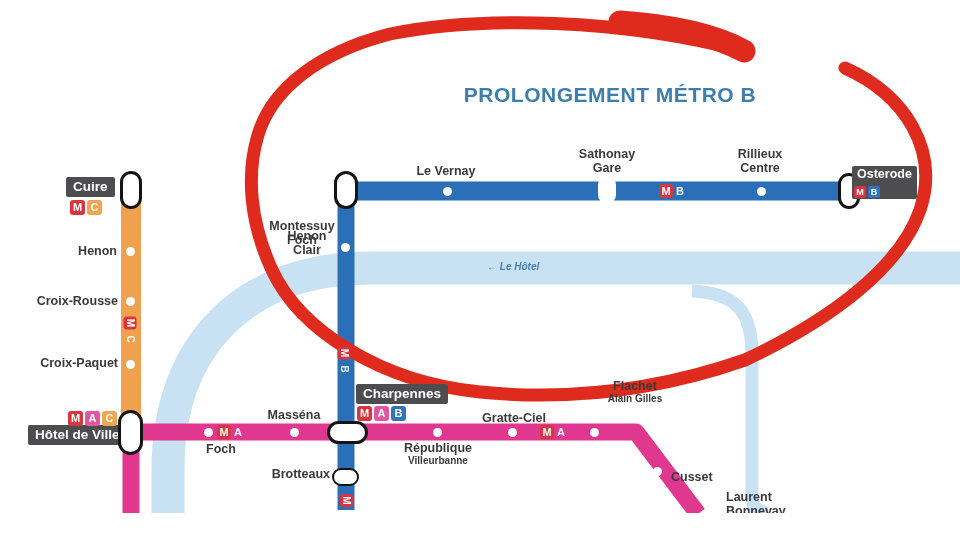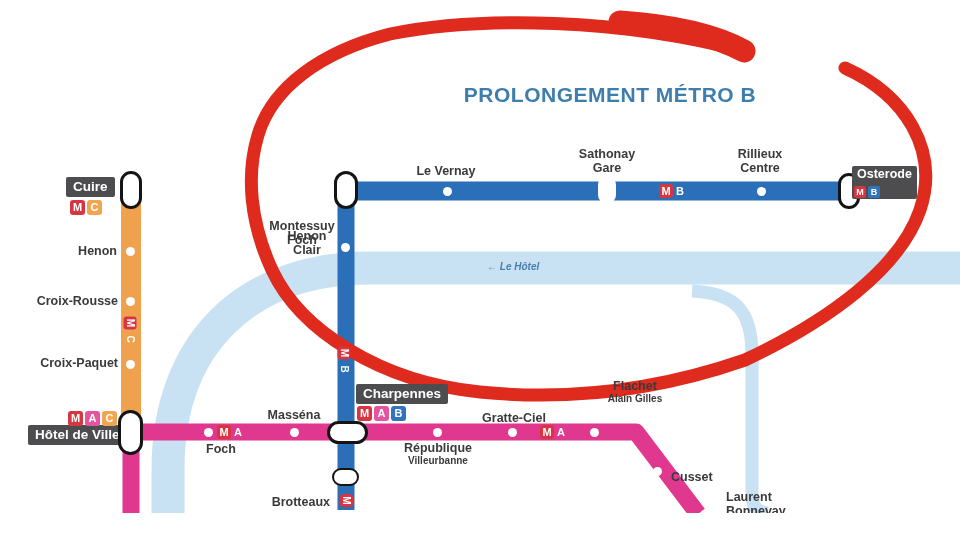--- a/index.html
+++ b/index.html
@@ -170,19 +170,19 @@
     <div class="stn center" style="left:594px;top:380px;margin-left:41px;"><span>Flachet</span>
       <span class="sub">Alain Gilles</span></div>
 
     <div class="dot" style="left:653px;top:467px;"></div>
     <div class="stn" style="left:671px;top:459px;margin-top:12px;">Cusset</div>
 
     <div class="stn" style="left:726px;top:491px;"><span>Laurent</span><br>
       <span>Bonnevay</span></div>
 
     <div class="oval thin" style="left:332px;top:468px;width:27px;height:18px;"></div>
-    <div class="stn right" style="right:630px;top:468px;margin-top:28px;">Brotteaux</div>
+    <div class="stn right" style="right:630px;top:468px;">Brotteaux</div>
     <div class="vgroup" style="left:340px;top:494px;">
       <span class="bdg bdg-M">M</span>
     </div>
 
   </div>
 </div>
 
 </body></html>

